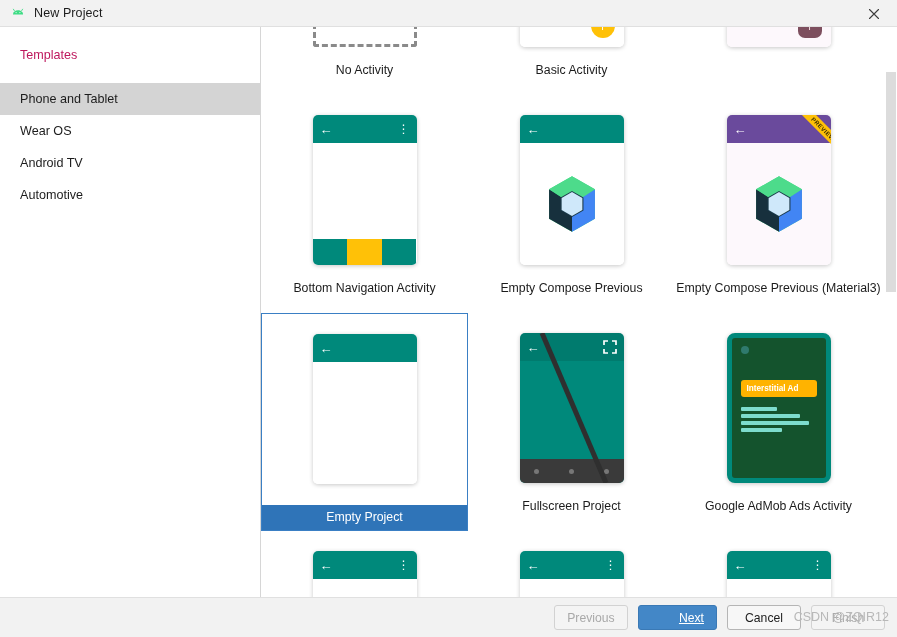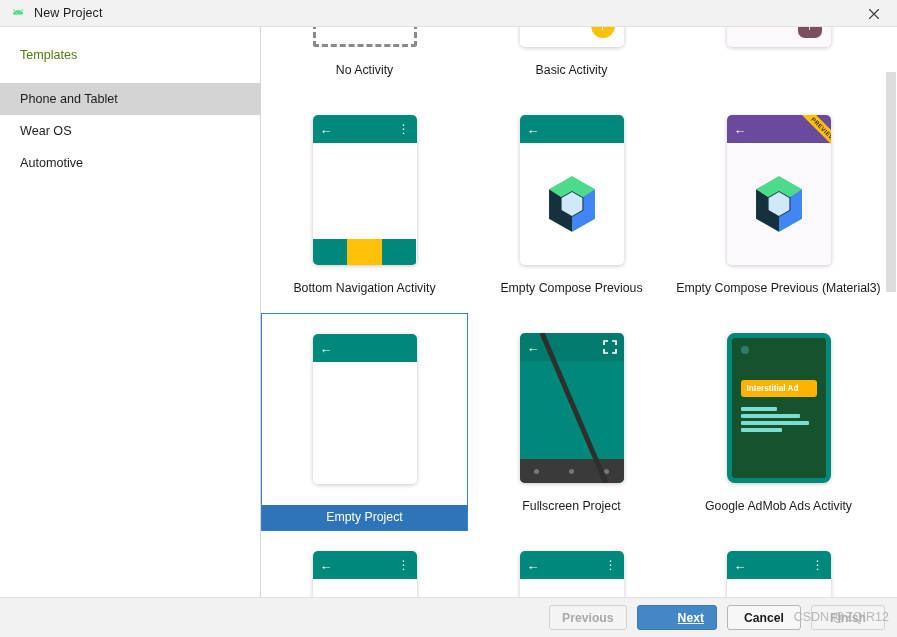--- a/index.html
+++ b/index.html
@@ -72,21 +72,21 @@
     height: 32px;
     display: flex;
     align-items: center;
     padding-left: 20px;
     font-size: 12.6px;
     color: #1c1c1c;
     cursor: pointer;
     user-select: none;
   }
   .side-item.header {
-    color: #4d7c0f;
+    color: #be185d;
     cursor: default;
     margin-bottom: 12px;
     text-align: right;
   }
   .side-item.selected {
     background: #d4d4d4;
   }
 
   
   .panel {
@@ -312,21 +312,20 @@
     height: 25px;
     font-size: 12.2px;
     font-family: "Liberation Sans", sans-serif;
     border-radius: 3px;
     border: 1px solid #b5b5b5;
     background: #f7f7f7;
     color: #1c1c1c;
     display: flex; align-items: center; justify-content: center;
     cursor: pointer;
     padding: 0 12px;
-    font-weight: bold;
   }
   .btn.disabled {
     color: #a9a9a9;
     background: #f4f4f4;
     border-color: #d2d2d2;
     cursor: default;
   }
   .btn.primary {
     background: #4387c7;
     border-color: #3a79b5;
@@ -372,20 +371,23 @@
 
     <div class="sidebar">
       <div class="side-item header">Templates</div>
       <div class="side-item selected">
         <span>Phone and Tablet</span>
       </div>
       <div class="side-item">
         <span>Wear OS</span>
       </div>
       <div class="side-item">
+        <span>Android TV</span>
+      </div>
+      <div class="side-item">
         <span>Automotive</span>
       </div>
     </div>
 
     <div class="panel">
       <div class="grid">
 
         <div class="cell">
           <div class="thumb">
             <div class="dashed-box"></div>

